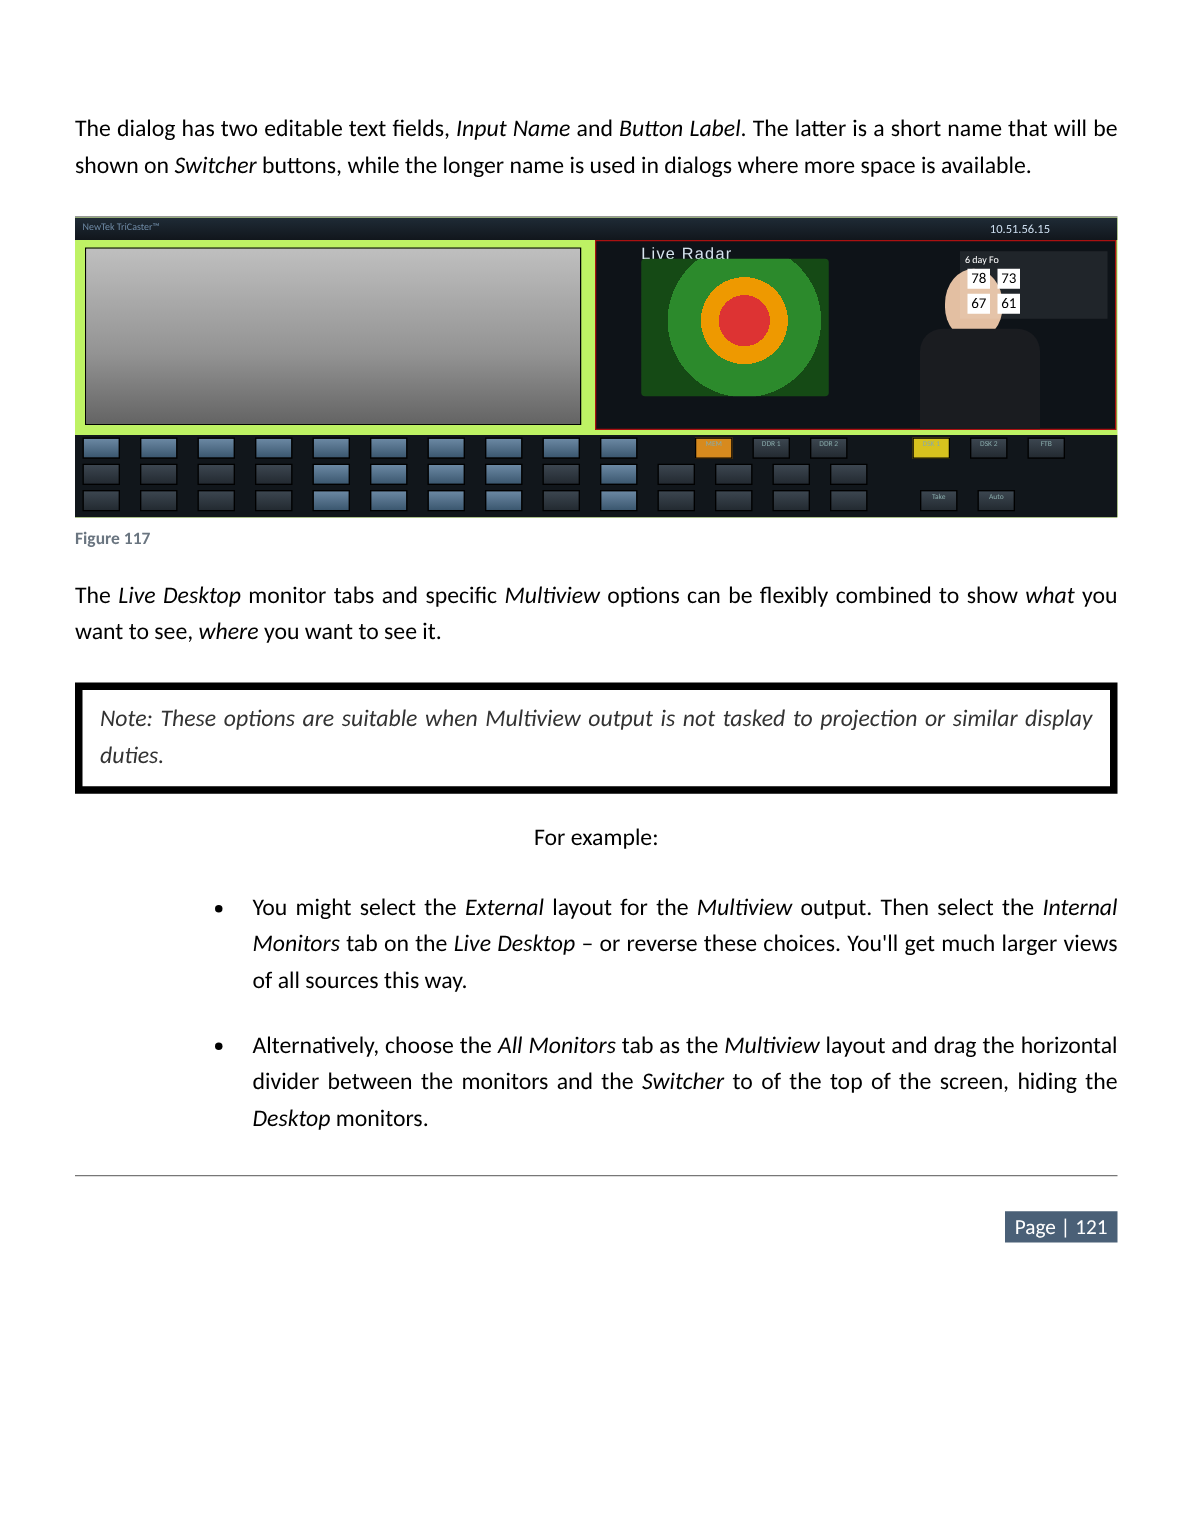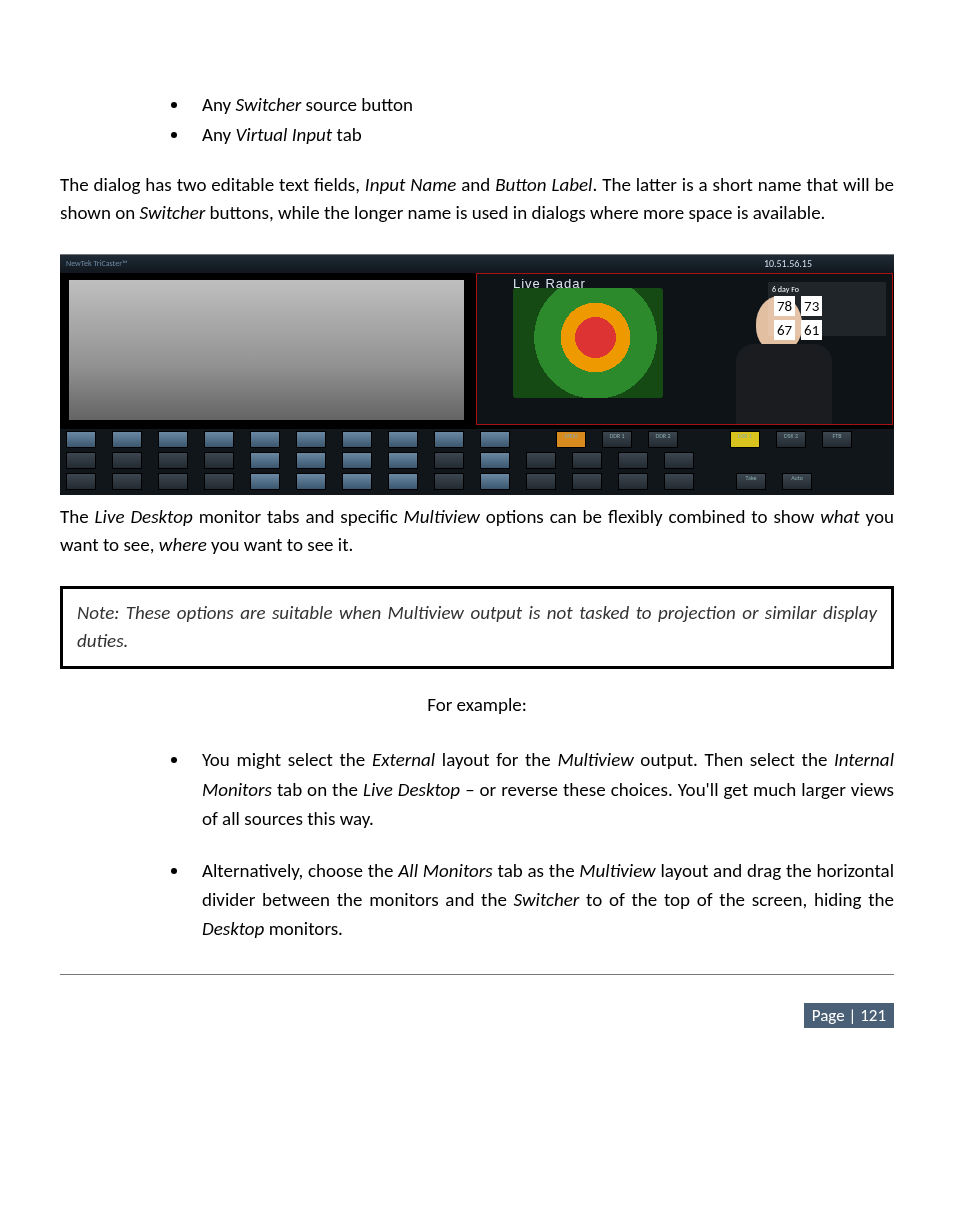--- a/index.html
+++ b/index.html
@@ -40,33 +40,33 @@
   }
   .section-head .num { margin-right: 24px; }
   hr.rule {
     border: none;
     border-top: 1px solid #777;
     margin: 4px 0 0 0;
   }
   .figure {
     width: 100%;
     height: 240px;
-    background: #000000;
+    background: #bef264;
     position: relative;
     overflow: hidden;
     margin-bottom: 8px;
   }
   .fig-topbar {
     position: absolute; top:0; left:0; right:0; height:18px;
     background: linear-gradient(#1f2b36,#11161c);
     font-size:8px; color:#6e8aa5; padding:3px 6px;
     box-sizing:border-box;
   }
   .fig-clock {
-    position:absolute; right:82px; top:2px;
+    position:absolute; right:54px; top:2px;
     color:#cde; font-size:10px;
   }
   .fig-left {
     position:absolute; left:8px; top:24px; width:395px; height:140px;
     background: linear-gradient(#9aa2a4,#787f80);
     border:1px solid #000;
   }
   .fig-left-inner {
     position:absolute; inset:0;
     background:
@@ -107,21 +107,21 @@
   .presenter .body {
     position:absolute; left:50px; top:70px; width:96px; height:80px;
     background:#1a1c20; border-radius:18px 18px 0 0;
   }
   .forecast {
     position:absolute; right:6px; top:8px; width:118px; height:54px;
     background:rgba(255,255,255,0.08);
     font-size:8px; color:#fff; padding:2px 4px;
     box-sizing:border-box;
   }
-  .forecast .t { display:inline-block; background:#fff; color:#000; padding:1px 3px; margin:2px; font-size:15px;}
+  .forecast .t { display:inline-block; background:#fff; color:#000; padding:1px 3px; margin:2px; font-size:12px;}
   .bottom-rows {
     position:absolute; left:0; right:0; bottom:0; height:66px;
     background:#11161b;
   }
   .row {
     display:flex; gap:16px; padding:2px 6px; align-items:center;
   }
   .cell {
     width:28px; height:15px;
     background: linear-gradient(#3c4650,#232a31);
@@ -131,21 +131,21 @@
   .cell.accent { background: linear-gradient(#6b88a3,#3b576f); }
   .orange { background:#d78a1e !important; }
   .yellow { background:#d7c21e !important; }
   .caption {
     font-size: 14px;
     color: #6a7580;
     margin: 6px 0 24px 0;
     font-weight:600;
   }
   .notebox {
-    border:3px solid #000000;
+    border:6px solid #000000;
     padding:10px 14px;
     font-size:19px;
     font-style: italic;
     color:#333;
     line-height:1.5;
     text-align: justify;
     margin-bottom: 22px;
   }
   ul.big {
     padding-left:130px;
@@ -171,28 +171,20 @@
     font-size:17px;
     padding:2px 8px;
   }
   em { font-style: italic; }
 </style>
 </head>
 <body>
 
 <div class="page">
 
-  <ul class="bullets">
-    <li>
-      <span>Any </span><em>Switcher</em><span> source button</span>
-    </li>
-    <li>
-      <span>Any </span><em>Virtual Input</em><span> tab</span>
-    </li>
-  </ul>
 
   <p class="body">
     <span>The dialog has two editable text fields, </span><em>Input Name</em><span> and </span><em>Button Label</em><span>.  The latter is a short name that will be shown on </span><em>Switcher</em><span> buttons, while the longer name is used in dialogs where more space is available.</span>
   </p>
 
   <hr class="rule">
 
   <div class="figure">
     <div class="fig-topbar">
       <span>NewTek TriCaster™</span>
@@ -270,20 +262,21 @@
           <div class="cell"></div>
           <div class="cell"></div>
           <div class="cell"></div>
         <div style="width:10px"></div>
         <div class="cell">Take</div>
         <div class="cell">Auto</div>
       </div>
     </div>
   </div>
 
+  <div class="caption">Figure 117</div>
 
   <p class="body">
     <span>The </span><em>Live Desktop</em><span> monitor tabs and specific </span><em>Multiview</em><span> options can be flexibly combined to show </span><em>what</em><span> you want to see, </span><em>where</em><span> you want to see it.</span>
   </p>
 
   <div class="notebox">
     <span>Note: These options are suitable when Multiview output is not tasked to projection or similar display duties.</span>
   </div>
 
   <p class="body" style="text-align:center">For example:</p>

